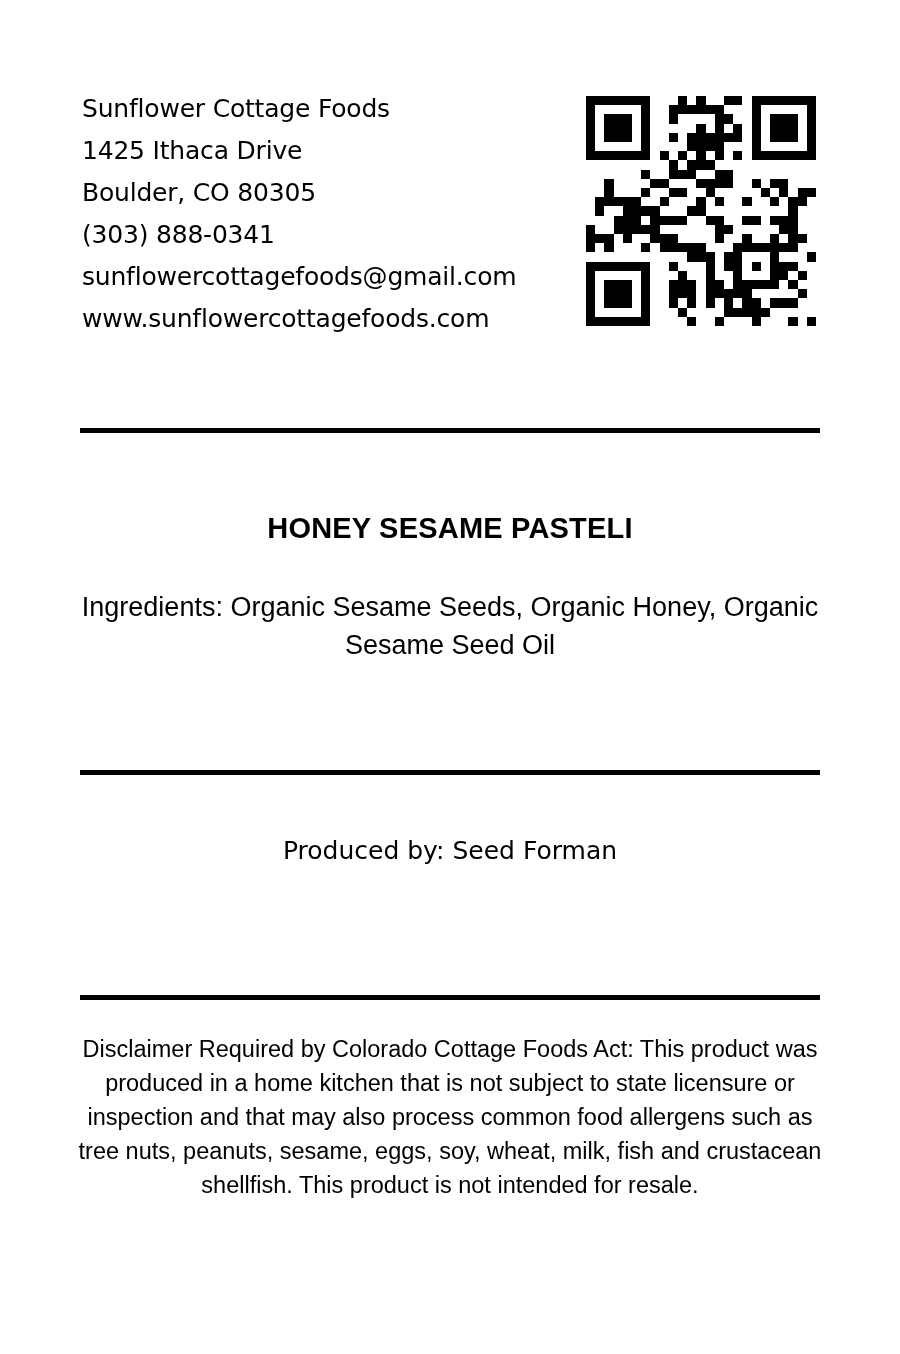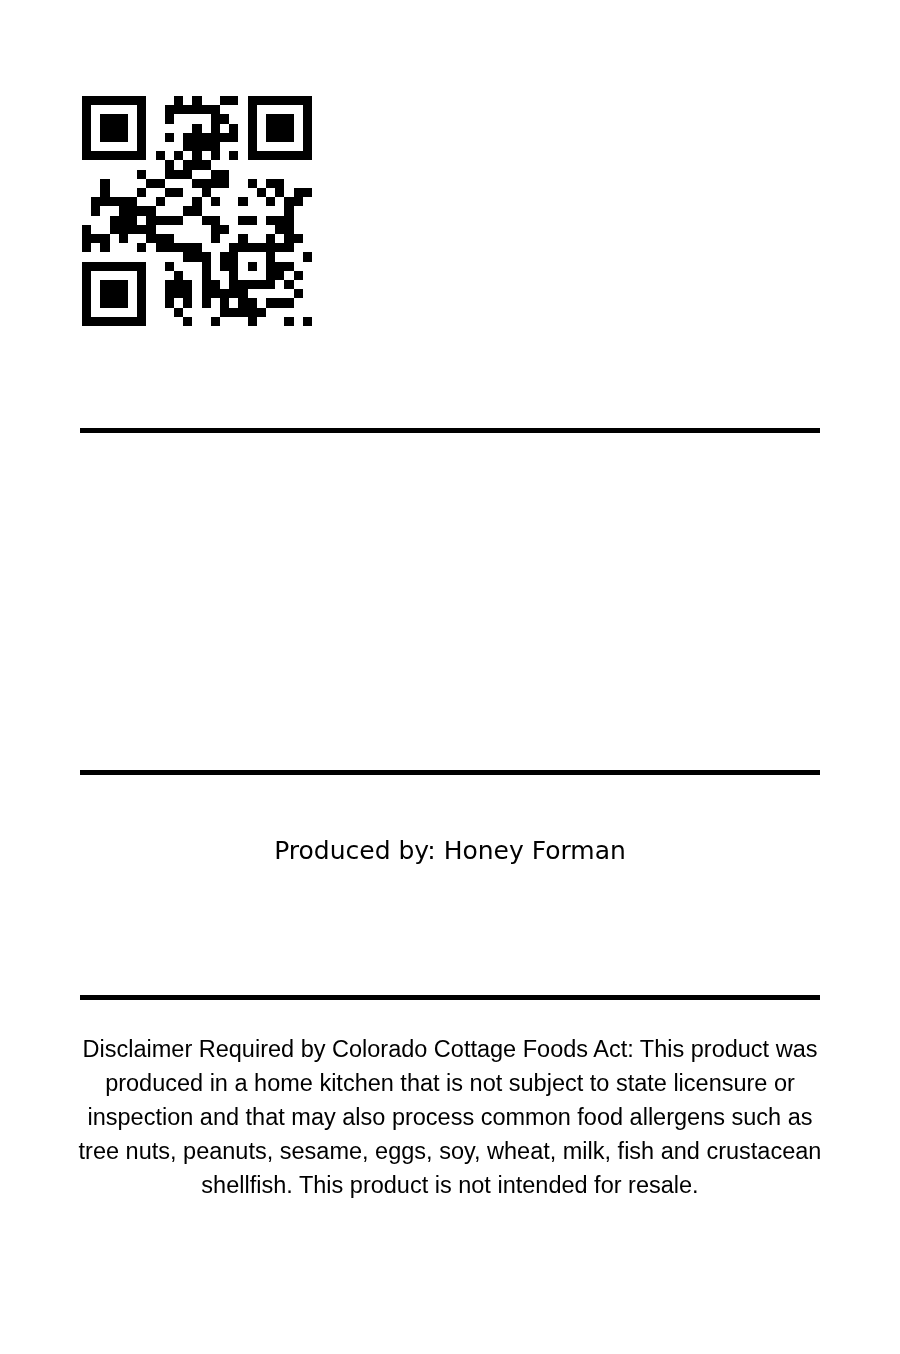--- a/index.html
+++ b/index.html
@@ -128,20 +128,28 @@
     line-height: 34px;
   }
 </style>
 </head>
 <body>
 
 <div class="label">
 
   <div class="header">
 
+    <div class="business-info">
+      <div>Sunflower Cottage Foods</div>
+      <div>1425 Ithaca Drive</div>
+      <div>Boulder, CO 80305</div>
+      <div>(303) 888-0341</div>
+      <div>sunflowercottagefoods@gmail.com</div>
+      <div>www.sunflowercottagefoods.com</div>
+    </div>
 
     <div class="qr-wrap">
       <div class="qr" id="qr-grid">
           <i></i>
           <i></i>
           <i></i>
           <i></i>
           <i></i>
           <i></i>
           <i></i>
@@ -763,22 +771,24 @@
           <i></i>
           <i style="background: transparent;"></i>
           <i></i>
         </div>
     </div>
 
   </div>
 
   <div class="rule rule-1"></div>
 
+  <div class="product-title">HONEY SESAME PASTELI</div>
+  <div class="ingredients">Ingredients: Organic Sesame Seeds, Organic Honey, Organic Sesame Seed Oil</div>
 
   <div class="rule rule-2"></div>
 
-  <div class="produced-by">Produced by:  Honey Forman</div>
+  <div class="produced-by">Produced by:  Seed Forman</div>
 
   <div class="rule rule-3"></div>
 
   <div class="disclaimer">Disclaimer Required by Colorado Cottage Foods Act: This product was produced in a home kitchen that is not subject to state licensure or inspection and that may also process common food allergens such as tree nuts, peanuts, sesame, eggs, soy, wheat, milk, fish and crustacean shellfish. This product is not intended for resale.</div>
 
 </div>
 
 </body></html>

